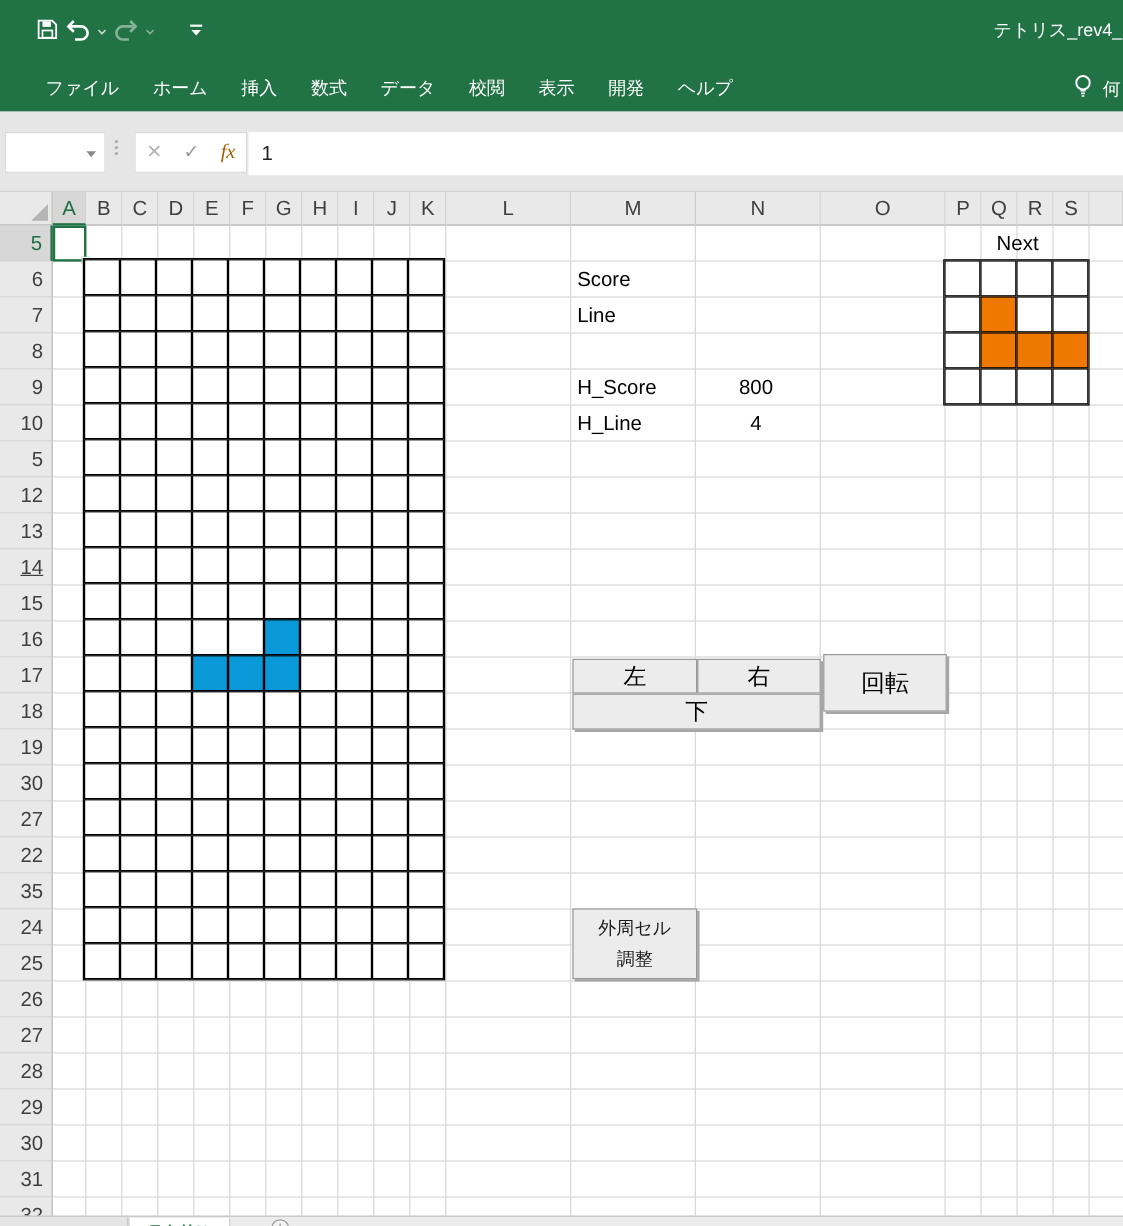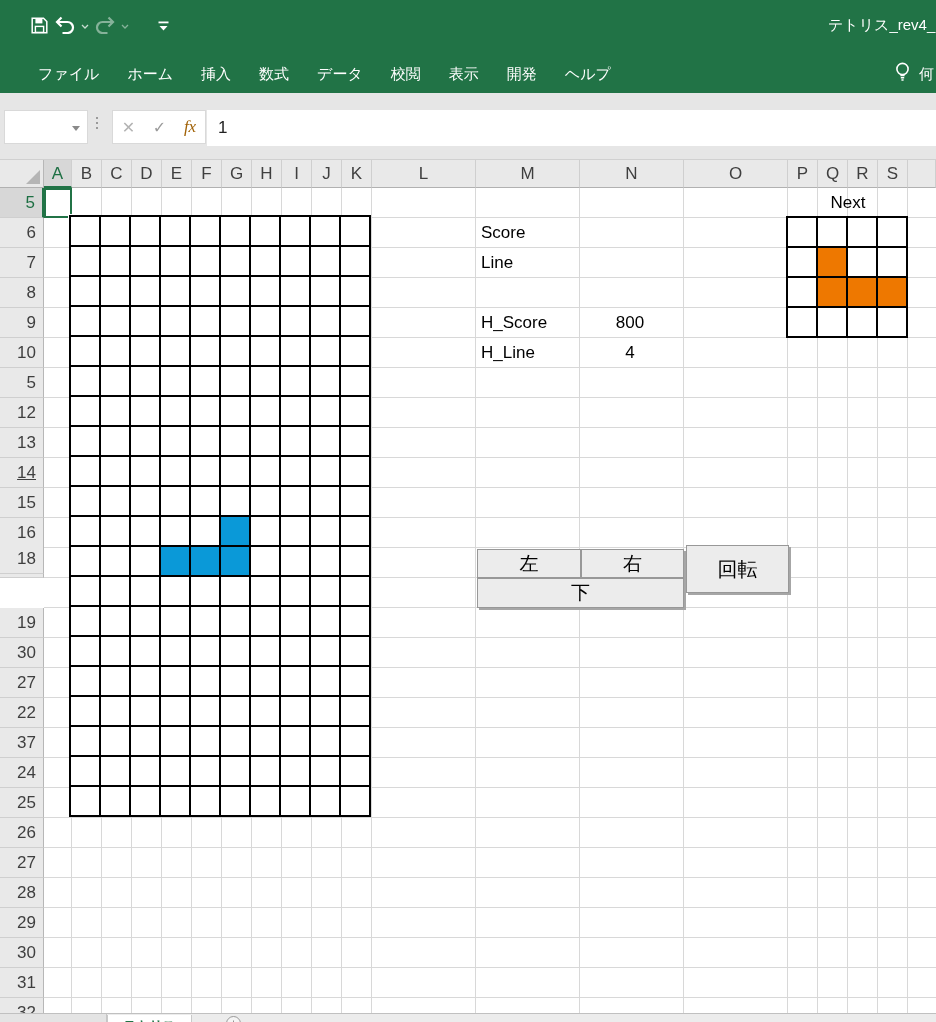--- a/index.html
+++ b/index.html
@@ -186,26 +186,26 @@
       <div class="row-hdr" style="top: 278px;">8</div>
       <div class="row-hdr" style="top: 308px;">9</div>
       <div class="row-hdr" style="top: 338px;">10</div>
       <div class="row-hdr" style="top: 368px;">5</div>
       <div class="row-hdr" style="top: 398px;">12</div>
       <div class="row-hdr" style="top: 428px;">13</div>
       <div class="row-hdr" style="top: 458px; text-decoration: underline;">14</div>
       <div class="row-hdr" style="top: 488px;">15</div>
       <div class="row-hdr" style="top: 518px;">16</div>
       <div class="row-hdr" style="top: 548px;">17</div>
-      <div class="row-hdr" style="top: 544px;">18</div>
+      <div class="row-hdr" style="top: 578px;">18</div>
       <div class="row-hdr" style="top: 608px;">19</div>
       <div class="row-hdr" style="top: 638px;">30</div>
       <div class="row-hdr" style="top: 668px;">27</div>
       <div class="row-hdr" style="top: 698px;">22</div>
-      <div class="row-hdr" style="top: 728px;">37</div>
+      <div class="row-hdr" style="top: 728px;">35</div>
       <div class="row-hdr" style="top: 758px;">24</div>
       <div class="row-hdr" style="top: 788px;">25</div>
       <div class="row-hdr" style="top: 818px;">26</div>
       <div class="row-hdr" style="top: 848px;">27</div>
       <div class="row-hdr" style="top: 878px;">28</div>
       <div class="row-hdr" style="top: 908px;">29</div>
       <div class="row-hdr" style="top: 938px;">30</div>
       <div class="row-hdr" style="top: 968px;">31</div>
       <div class="row-hdr" style="top: 998px;">32</div>
     </div>
@@ -489,20 +489,24 @@
   <div class="cell-text" style="left:481px; top:248px; width:96px;">Line</div>
   <div class="cell-text" style="left:481px; top:308px; width:96px;">H_Score</div>
   <div class="cell-text val-right" style="left:580px; top:308px; width:100px;">800</div>
   <div class="cell-text" style="left:481px; top:338px; width:96px;">H_Line</div>
   <div class="cell-text val-right" style="left:580px; top:338px; width:100px;">4</div>
 
   <div class="xlbtn btn-move" style="left:477px; top:549px; width:104px; height:29px;">左</div>
   <div class="xlbtn btn-move" style="left:581px; top:549px; width:103px; height:29px;">右</div>
   <div class="xlbtn btn-move" style="left:477px; top:578px; width:207px; height:30px;">下</div>
   <div class="xlbtn btn-rotate" style="left:686px; top:545px; width:103px; height:48px;">回転</div>
+  <div class="xlbtn btn-small" style="left:477px; top:757px; width:104px; height:59px;">
+    <span>外周セル</span>
+    <span>調整</span>
+  </div>
 
   <div class="sheetbar">
     <div class="navzone"></div>
     <div class="sheet-tab">
       <span>テトリス</span>
     </div>
     <div class="add-sheet">
       <span>+</span>
     </div>
   </div>

